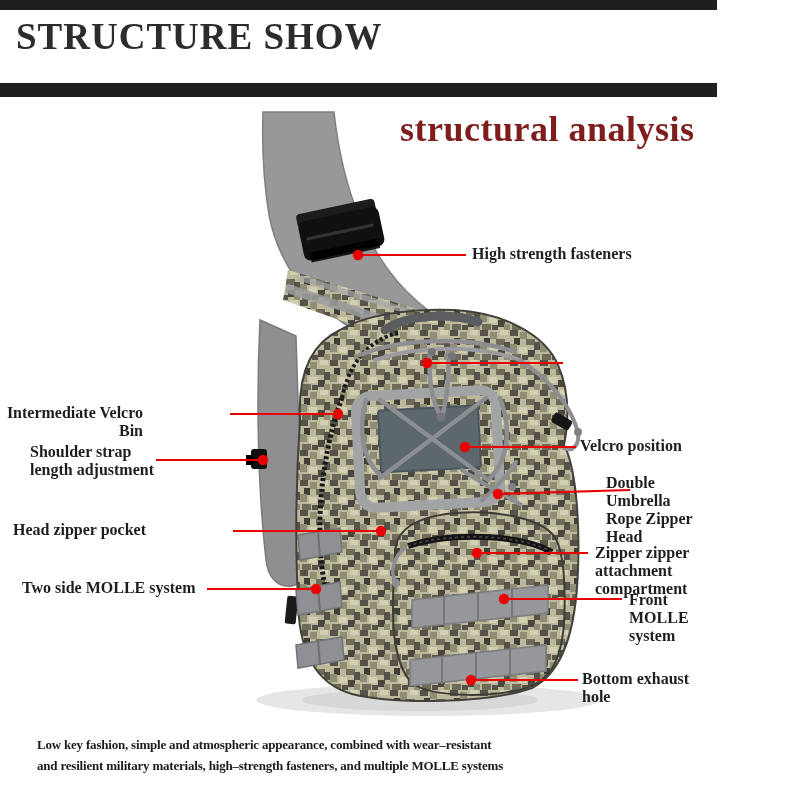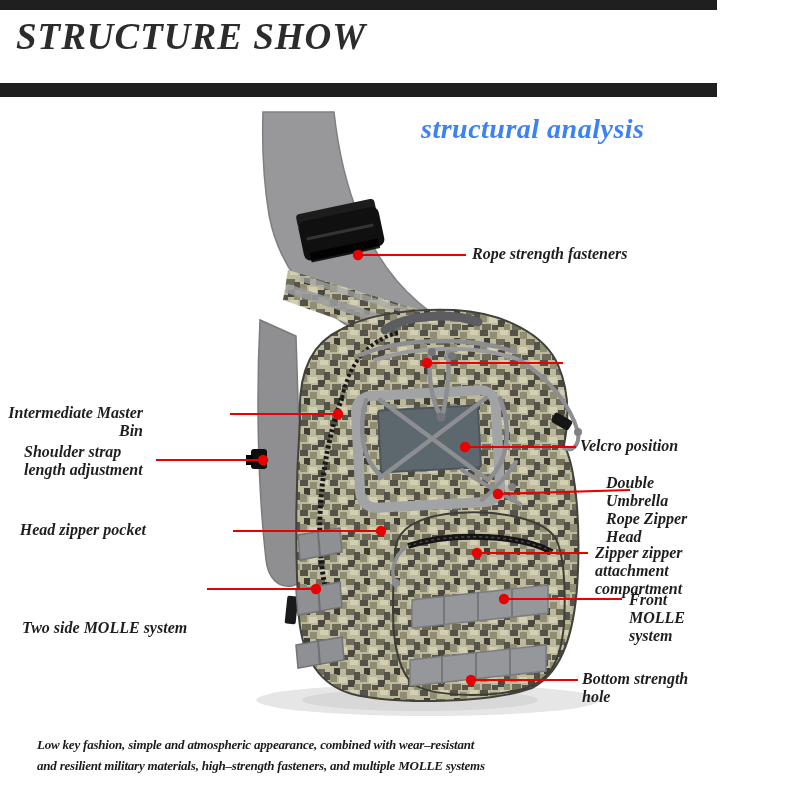--- a/index.html
+++ b/index.html
@@ -1,37 +1,37 @@
 <!DOCTYPE html>
 <html><head>
 <meta charset="utf-8">
 <style>
   html,body{margin:0;padding:0;background:#ffffff;}
   .page{position:relative;width:717px;height:800px;background:#ffffff;overflow:hidden;
-        font-family:"Liberation Serif","DejaVu Serif",serif;font-style:italic;}
+        font-family:"Liberation Serif","DejaVu Serif",serif;}
   .bar{position:absolute;left:0;width:800px;background:#1f1f1f;}
   .bar-top{top:0;height:10px;}
   .bar-mid{top:83px;height:14px;}
   .title{position:absolute;left:16px;top:14px;font-size:37px;font-weight:bold;
          color:#2c2c2c;letter-spacing:1px;line-height:46px;}
-  .subtitle{position:absolute;left:421px;top:106px;font-size:28px;font-weight:bold;
-            color:#3b82f6;letter-spacing:0.5px;line-height:46px;}
+  .subtitle{position:absolute;left:400px;top:106px;font-size:36px;font-weight:bold;
+            color:#7f1d1d;letter-spacing:0.5px;line-height:46px;}
   .scene{position:absolute;left:0;top:0;width:800px;height:800px;}
   .callout{position:absolute;font-size:16px;font-weight:bold;color:#1e1e1e;
            line-height:18px;white-space:pre-line;}
   .r{text-align:right;}
   .c-high{left:472px;top:245px;}
   .c-comfort{left:572px;top:345px;}
   .c-intermediate{right:574px;top:404px;}
   .c-velcro{left:580px;top:437px;}
-  .c-shoulder{left:24px;top:443px;}
+  .c-shoulder{left:30px;top:443px;}
   .c-double{left:606px;top:474px;}
   .c-frontzip{right:571px;top:521px;}
   .c-attach{left:595px;top:544px;}
-  .c-twoside{left:22px;top:579px;margin-top:40px;}
+  .c-twoside{left:22px;top:579px;}
   .c-frontmolle{left:629px;top:591px;}
   .c-bottom{left:582px;top:670px;}
   .footer{position:absolute;left:37px;top:734px;width:745px;font-size:13px;font-weight:bold;
           color:#1b1b1b;line-height:21px;white-space:pre-line;letter-spacing:-0.2px;}
 </style>
 </head>
 <body>
 
 <div class="page">
 
@@ -173,30 +173,30 @@
         <circle cx="498" cy="494" r="5.2"></circle>
         <circle cx="381" cy="531" r="5.2"></circle>
         <circle cx="477" cy="553" r="5.2"></circle>
         <circle cx="316" cy="589" r="5.2"></circle>
         <circle cx="504" cy="599" r="5.2"></circle>
         <circle cx="471" cy="680" r="5.2"></circle>
       </g>
     </g>
   </svg>
 
-  <div class="callout c-high">Rope strength fasteners</div>
-  <div class="callout c-intermediate r">Intermediate Master Bin</div>
+  <div class="callout c-high">High strength fasteners</div>
+  <div class="callout c-intermediate r">Intermediate Velcro Bin</div>
   <div class="callout c-velcro">Velcro position</div>
   <div class="callout c-shoulder">Shoulder strap
 length adjustment</div>
   <div class="callout c-double">Double Umbrella
 Rope Zipper Head</div>
   <div class="callout c-frontzip r">Head zipper pocket</div>
   <div class="callout c-attach">Zipper zipper attachment
 compartment</div>
   <div class="callout c-twoside">Two side MOLLE system</div>
   <div class="callout c-frontmolle">Front MOLLE system</div>
-  <div class="callout c-bottom">Bottom strength hole</div>
+  <div class="callout c-bottom">Bottom exhaust hole</div>
 
   <div class="footer">Low key fashion, simple and atmospheric appearance, combined with wear–resistant
 and resilient military materials, high–strength fasteners, and multiple MOLLE systems</div>
 
 </div>
 
 </body></html>

